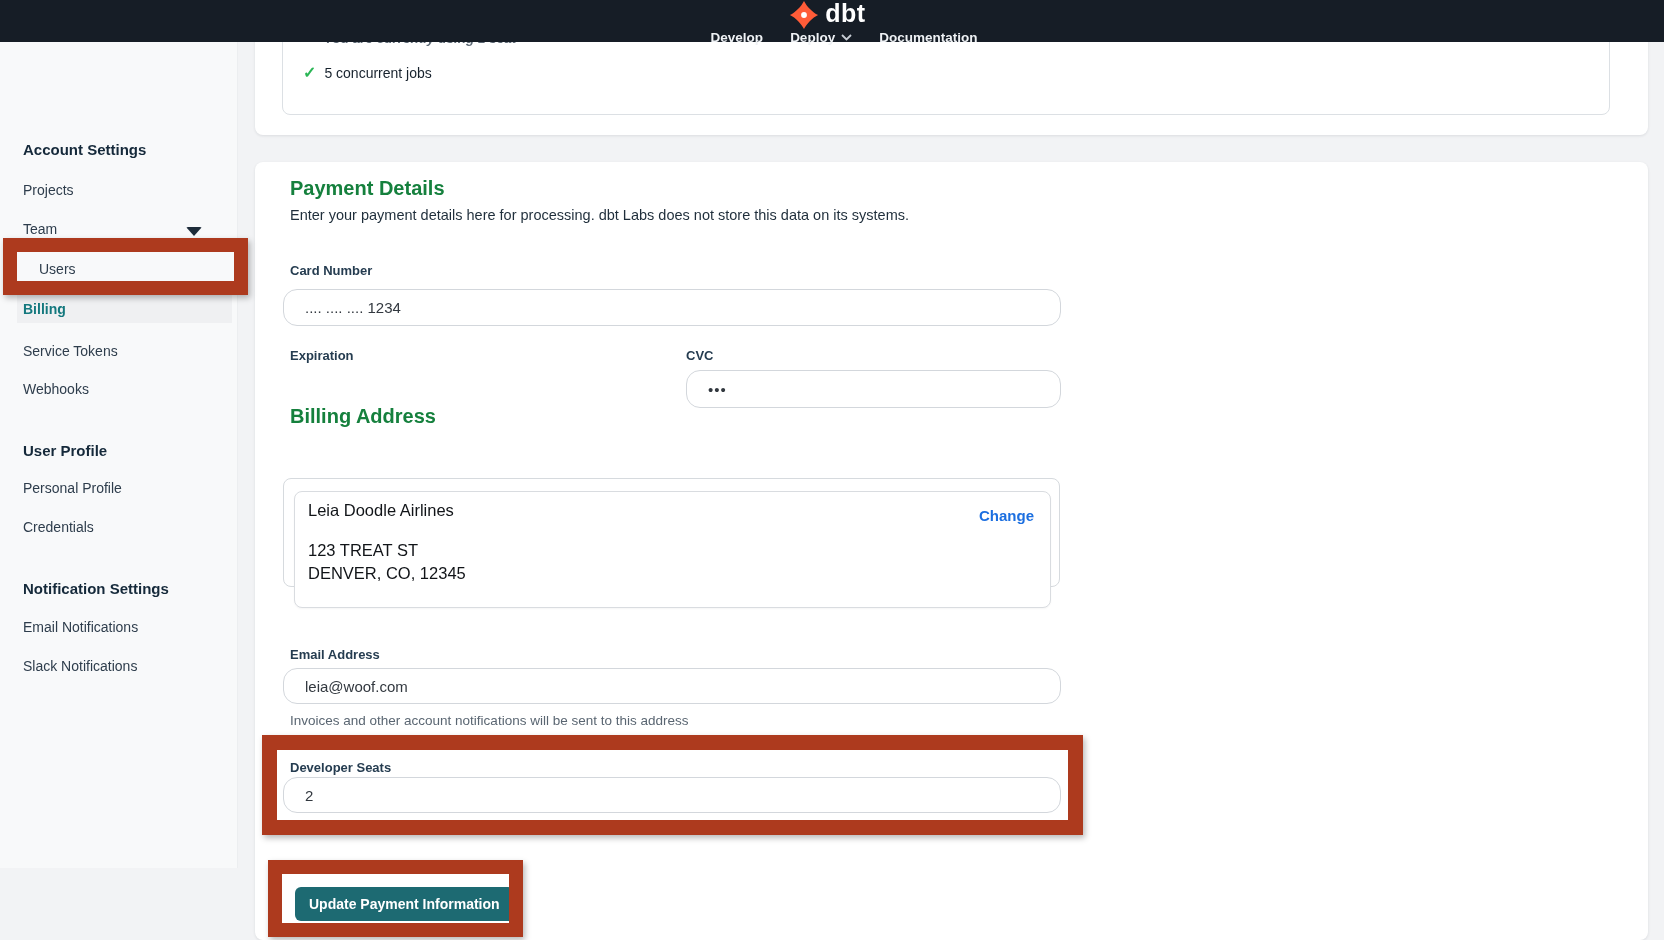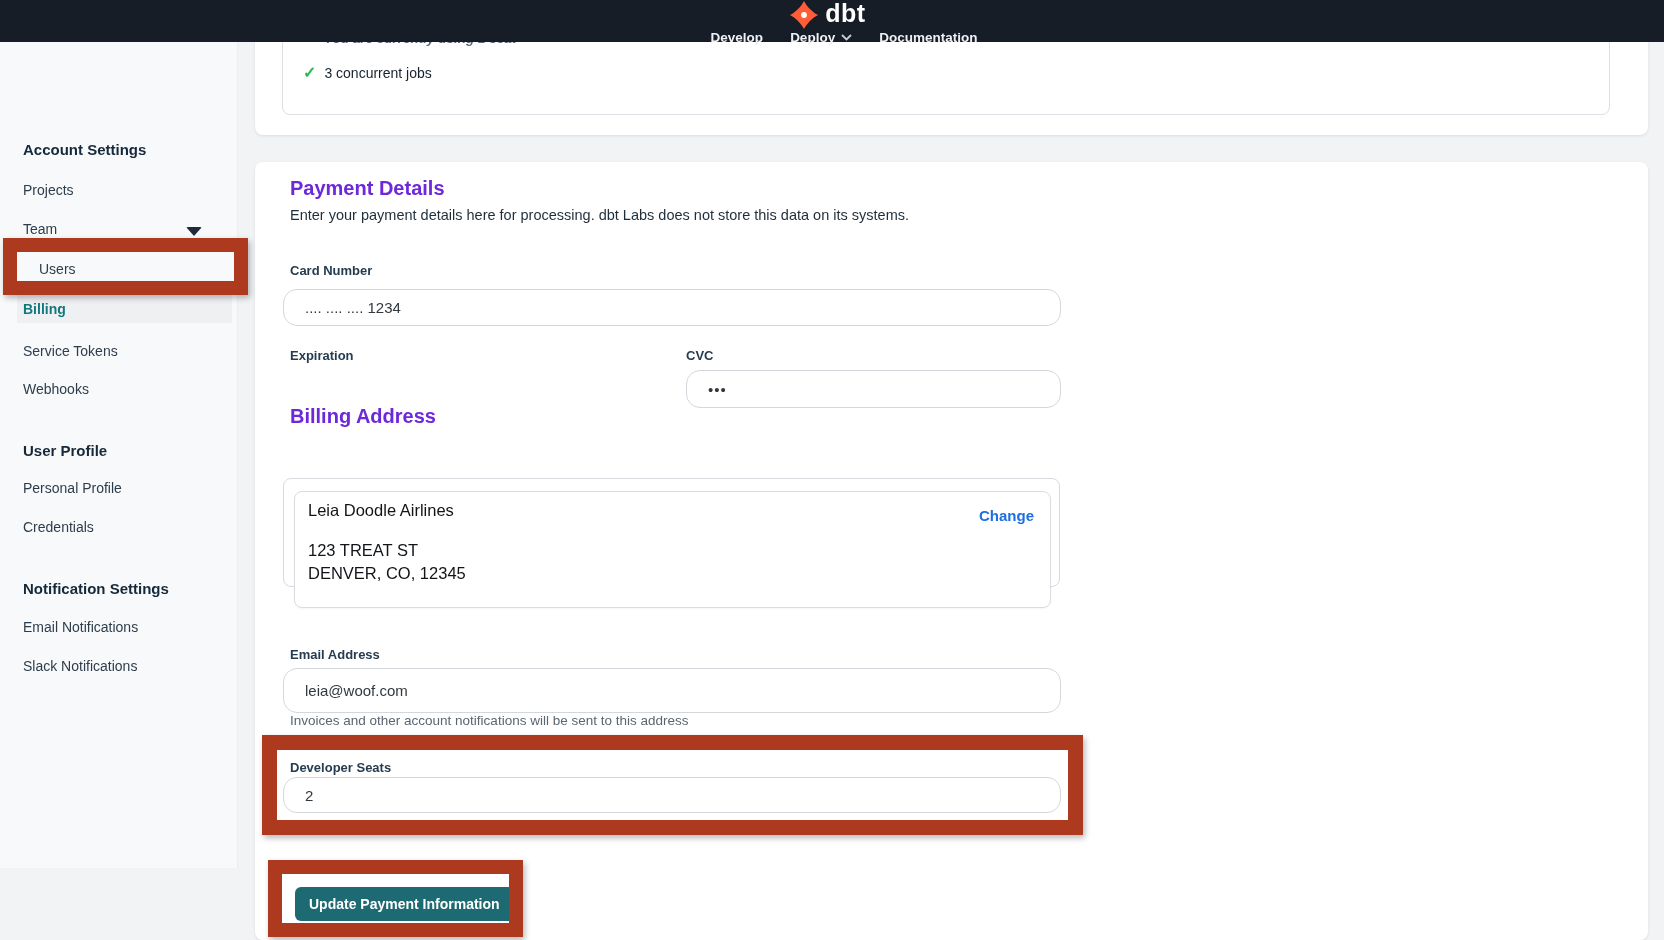--- a/index.html
+++ b/index.html
@@ -46,35 +46,35 @@
   .plan-card { left:255px; top:0; width:1393px; height:135px; z-index:1; }
   .plan-inner { position:absolute; left:27px; top:14px; width:1328px; height:101px;
                 border:1px solid #dce0e4; border-radius:8px; }
   .usage-note { position:absolute; left:41px; top:16px; font-size:13.5px; font-style:italic;
                 color:#5c6874; font-weight:bold; }
   .jobs-row { position:absolute; left:20px; top:48px; display:flex; align-items:center; gap:8px; }
   .check-glyph { color:#2bb656; font-size:16px; font-weight:bold; }
   .jobs-text { color:#17222d; font-size:14px; }
 
   .pay-card { left:255px; top:162px; width:1393px; height:778px; z-index:1; }
-  .pay-card .h2 { position:absolute; left:35px; font-size:20px; font-weight:bold; color:#6d28d9; }
+  .pay-card .h2 { position:absolute; left:35px; font-size:20px; font-weight:bold; color:#15803d; }
   .h2-payment { top:15px; } .h2-address { top:243px;text-align:right; }
   .pay-desc { position:absolute; left:35px; top:45px; font-size:14.5px; color:#1f2e3b; }
   .f-label { position:absolute; font-size:13px; font-weight:bold; color:#253c50; }
   .l-cardnum { left:35px; top:101px; }
   .l-exp { left:35px; top:186px; } .l-cvc { left:431px; top:186px; }
   .l-email { left:35px; top:485px; }
   .l-seats { left:35px; top:598px; }
   .t-input { position:absolute; border:1px solid #d3d7dc; border-radius:14px; background:#fff;
              font-family:"Liberation Sans", sans-serif; font-size:15px; color:#32383f;
              padding:0 0 0 21px; outline:none; }
   .i-cardnum { left:28px; top:127px; width:778px; height:37px; }
   .i-exp { left:28px; top:208px; width:387px; height:38px; }
   .i-cvc { left:431px; top:208px; width:375px; height:38px; letter-spacing:1px; }
-  .i-email { left:28px; top:506px; width:778px; height:45px; }
+  .i-email { left:28px; top:506px; width:778px; height:36px; }
   .i-seats { left:28px; top:615px; width:778px; height:36px; }
   .addr-outer { position:absolute; left:28px; top:316px; width:777px; height:109px;
                 border:1px solid #d6dade; border-radius:8px; background:#fff; }
   .addr-card { position:absolute; left:10px; top:12px; width:757px; height:117px;
                border:1px solid #d9dce0; border-radius:8px; background:#fff;
                box-shadow:0 1px 2px rgba(0,0,0,0.04); }
   .addr-name { position:absolute; left:13px; top:9px; font-size:16.5px; color:#111418; }
   .addr-change { position:absolute; right:16px; top:15px; font-size:15px; font-weight:bold;
                  color:#1c6fe0; cursor:pointer; }
   .addr-street { position:absolute; left:13px; top:49px; font-size:16.5px; color:#111418; }
@@ -144,21 +144,21 @@
     <div class="side-el side-head sh-notif">Notification Settings</div>
     <div class="side-el si-emailnotif">Email Notifications</div>
     <div class="side-el si-slacknotif">Slack Notifications</div>
   </aside>
 
   <section class="card plan-card">
     <div class="plan-inner">
       <div class="usage-note">You are currently using 1 seat</div>
       <div class="jobs-row">
         <span class="check-glyph">✓</span>
-        <span class="jobs-text">3 concurrent jobs</span>
+        <span class="jobs-text">5 concurrent jobs</span>
       </div>
     </div>
   </section>
 
   <section class="card pay-card">
     <h2 class="h2 h2-payment">Payment Details</h2>
     <div class="pay-desc">Enter your payment details here for processing. dbt Labs does not store this data on its systems.</div>
 
     <label class="f-label l-cardnum">Card Number</label>
     <input class="t-input i-cardnum" type="text" value=".... .... .... 1234" style="">

